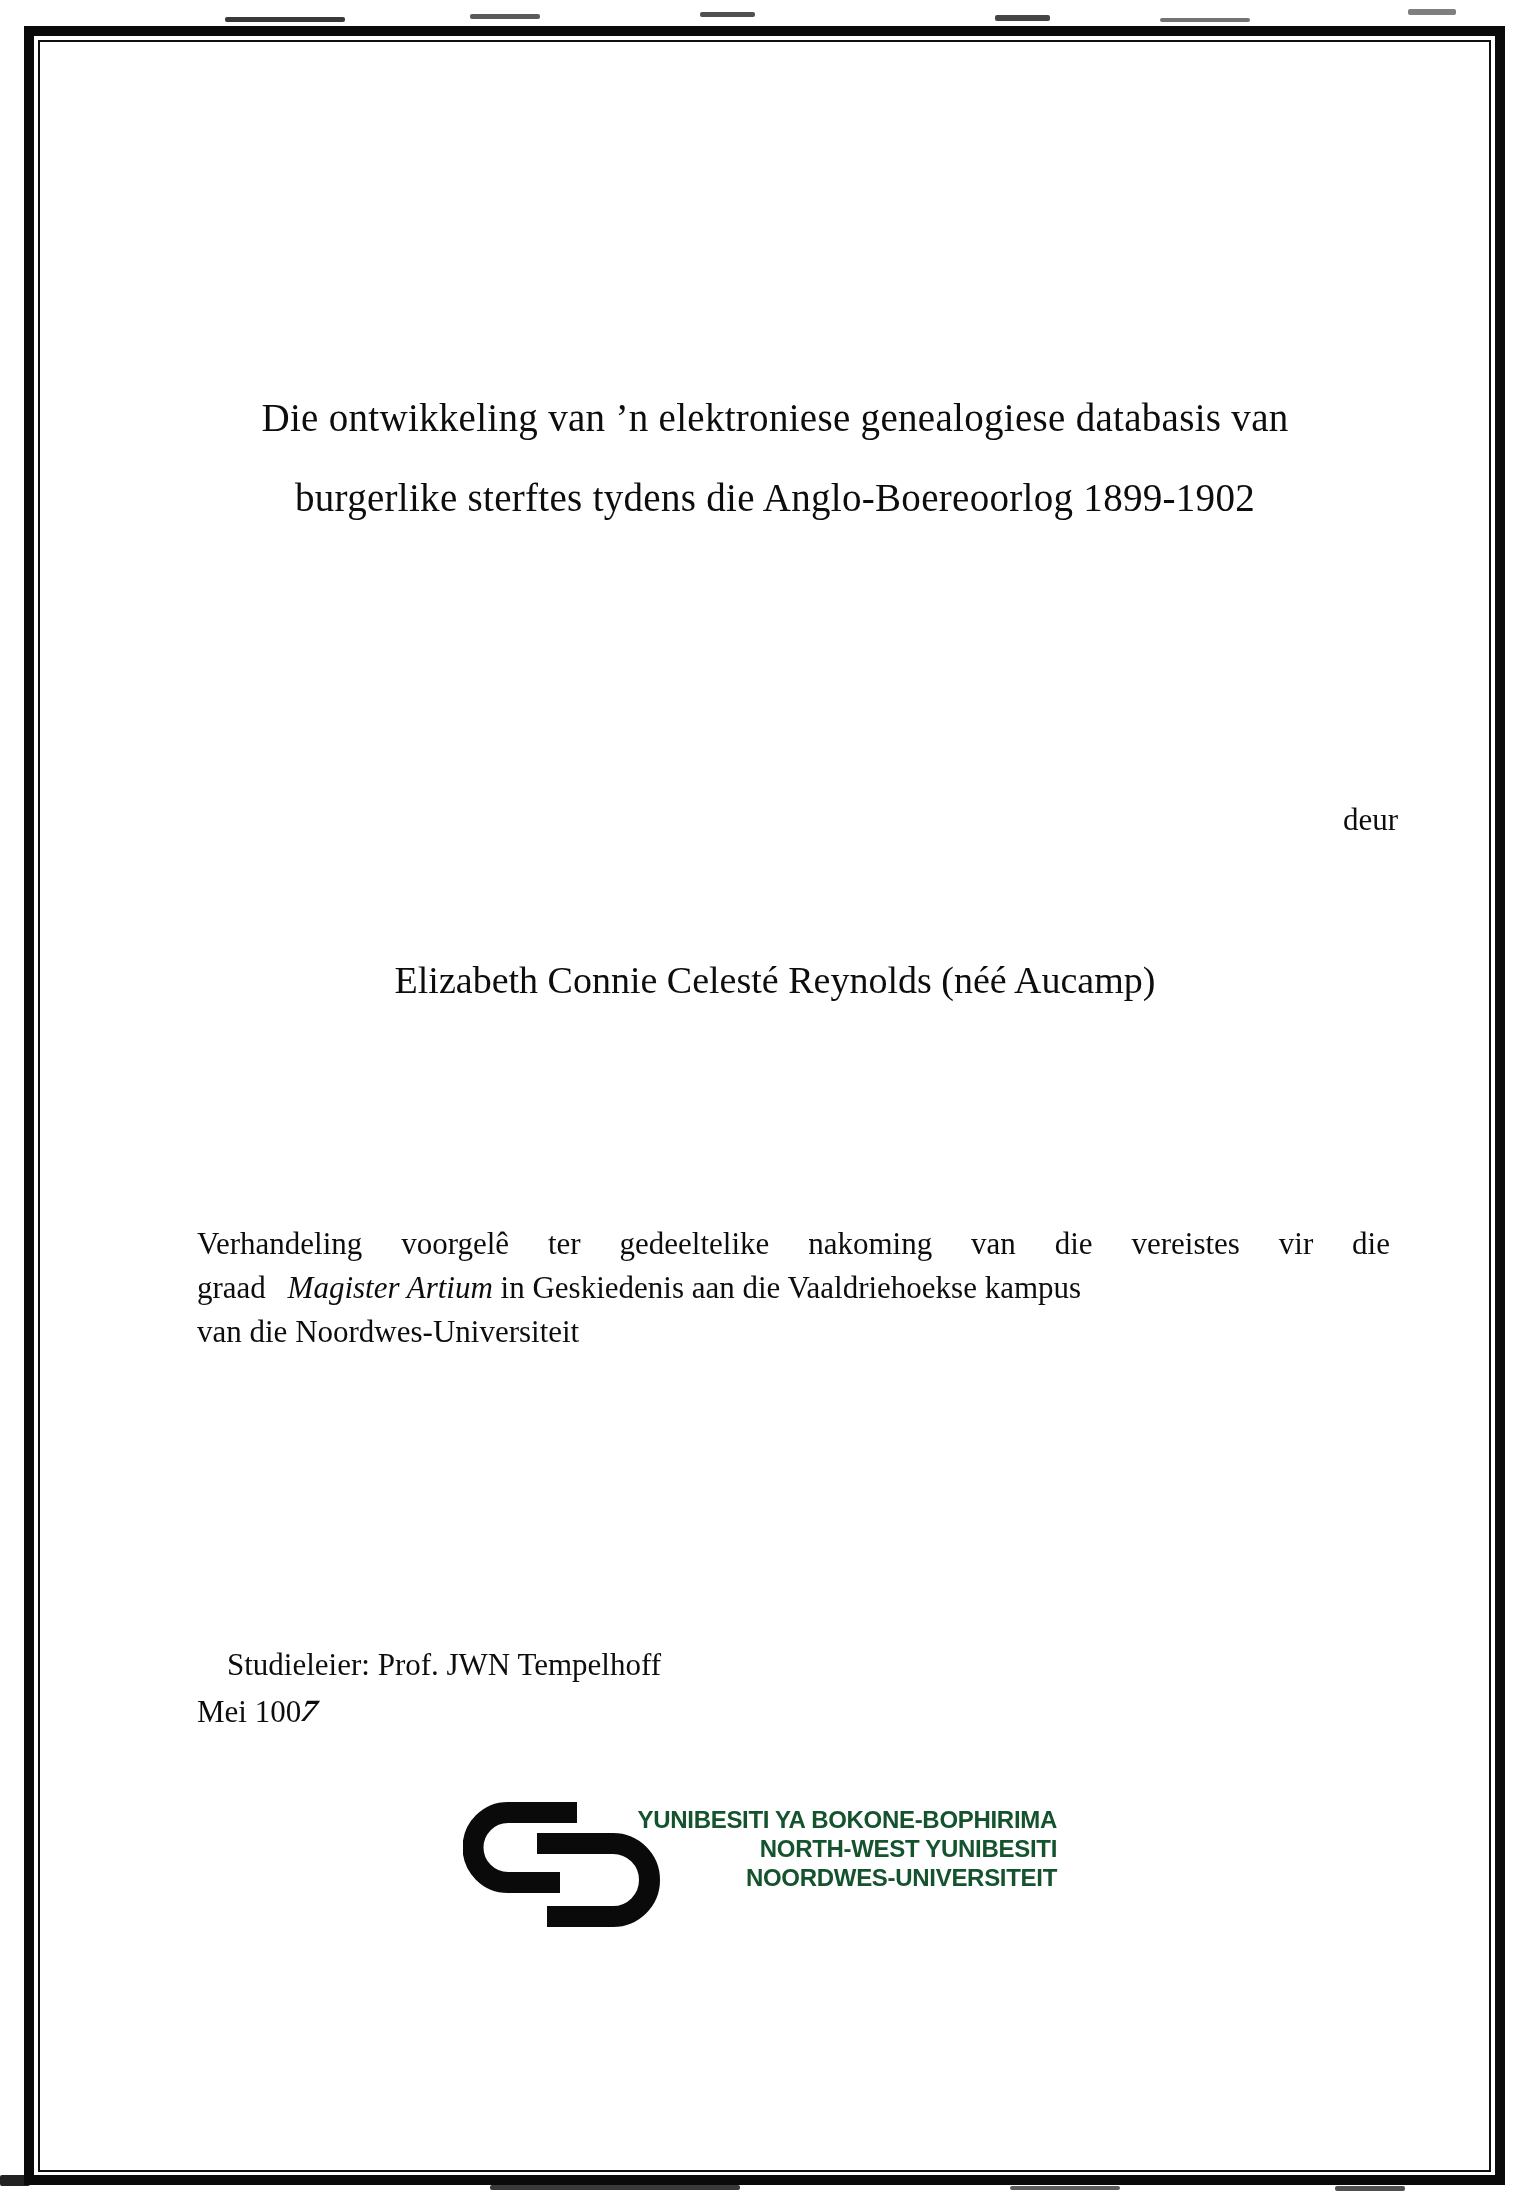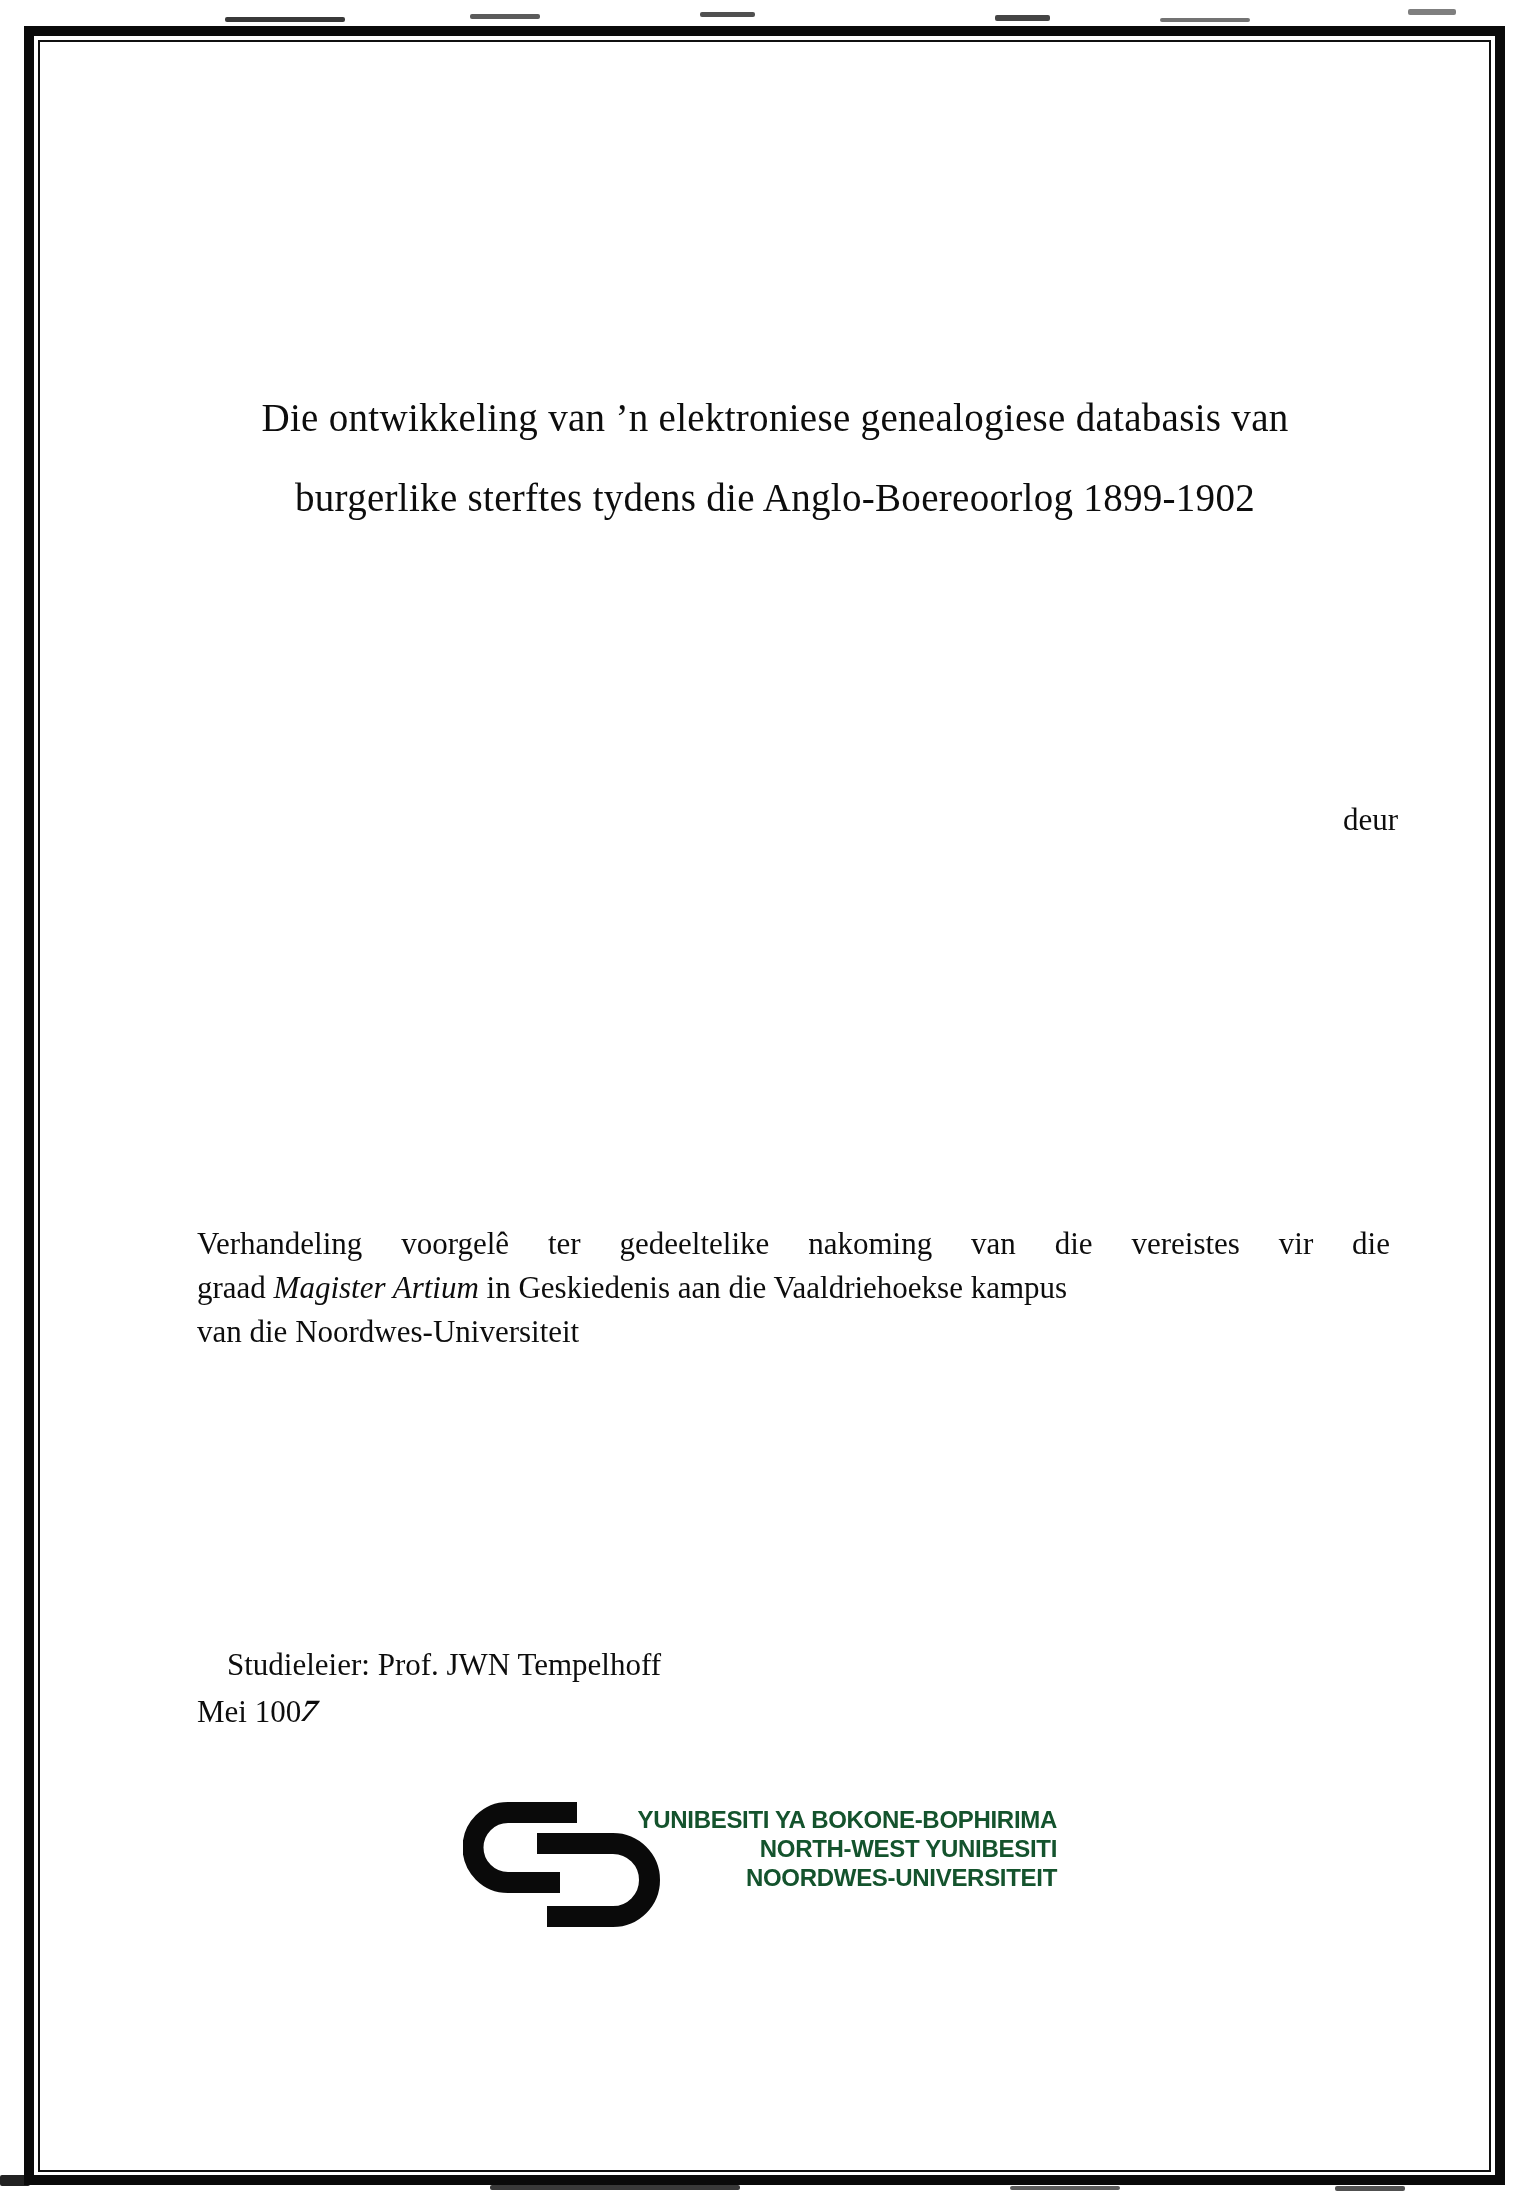--- a/index.html
+++ b/index.html
@@ -75,21 +75,21 @@
     position: absolute;
     left: 197px; top: 1222px;
     width: 1193px;
     font-size: 31px;
     line-height: 44px;
   }
   .desc-line.justify {
     text-align: justify;
     text-align-last: justify;
   }
-  .italic { font-style: italic; }
+  .italic { font-style: italic; margin-left: 14px; }
   .supervisor {
     position: absolute;
     left: 197px; top: 1645px;
     width: 900px;
     font-size: 31px;
     line-height: 40px;
     margin-left: 30px;
   }
   .date-line {
     position: absolute;
@@ -146,20 +146,21 @@
   <div class="frame-outer"></div>
   <div class="frame-inner"></div>
 
   <div class="title-block">
     <div>Die ontwikkeling van ’n elektroniese genealogiese databasis van</div>
     <div>burgerlike sterftes tydens die Anglo-Boereoorlog 1899-1902</div>
   </div>
 
   <div class="byline">deur</div>
 
+  <div class="author">Elizabeth Connie Celesté Reynolds (néé Aucamp)</div>
 
   <div class="desc-block">
     <div class="desc-line justify">Verhandeling voorgelê ter gedeeltelike nakoming van die vereistes vir die</div>
     <div class="desc-line"><span>graad </span><span class="italic">Magister Artium</span><span> in Geskiedenis aan die Vaaldriehoekse kampus</span></div>
     <div class="desc-line">van die Noordwes-Universiteit</div>
   </div>
 
   <div class="supervisor">Studieleier: Prof. JWN Tempelhoff</div>
   <div class="date-line"><span>Mei 100</span><span class="digit7">7</span></div>
 

